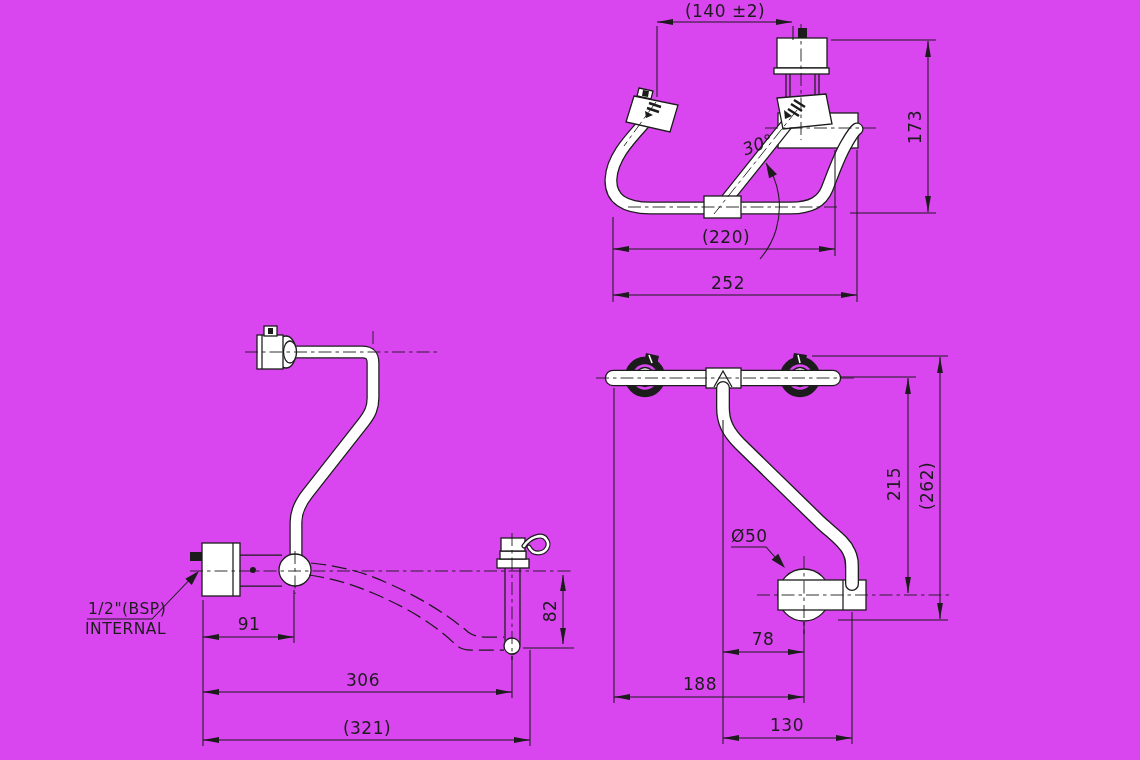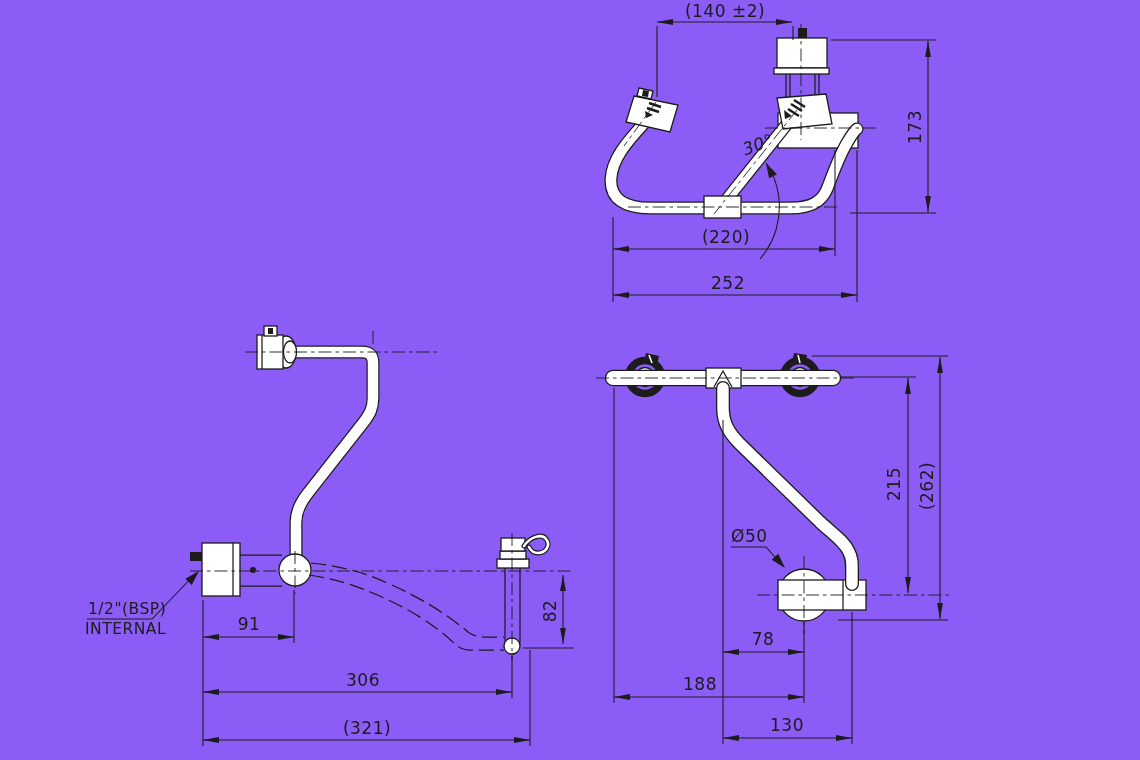--- a/index.html
+++ b/index.html
@@ -1,16 +1,16 @@
 <!DOCTYPE html>
 <html><head>
 <meta charset="utf-8">
 <style>
   html,body{margin:0;padding:0;background:#ffffff;}
-  .canvas{width:1140px;height:760px;background:#8b5cf6;position:relative;overflow:hidden;}
+  .canvas{width:1140px;height:760px;background:#d946ef;position:relative;overflow:hidden;}
   svg{display:block;}
   
   .ln   {fill:none;stroke:#1c1c1c;stroke-width:1.25;}
   .thin {fill:none;stroke:#1c1c1c;stroke-width:1.05;}
   .cl   {fill:none;stroke:#1c1c1c;stroke-width:0.9;stroke-dasharray:13 4 3.5 4;}
   .hid  {fill:none;stroke:#1c1c1c;stroke-width:1.25;stroke-dasharray:15 6;}
   .dim  {fill:none;stroke:#1c1c1c;stroke-width:1.05;}
   
   .po {fill:none;stroke:#1c1c1c;stroke-width:13;stroke-linecap:round;stroke-linejoin:round;}
   .pi {fill:none;stroke:#ffffff;stroke-width:10.5;stroke-linecap:round;stroke-linejoin:round;}

